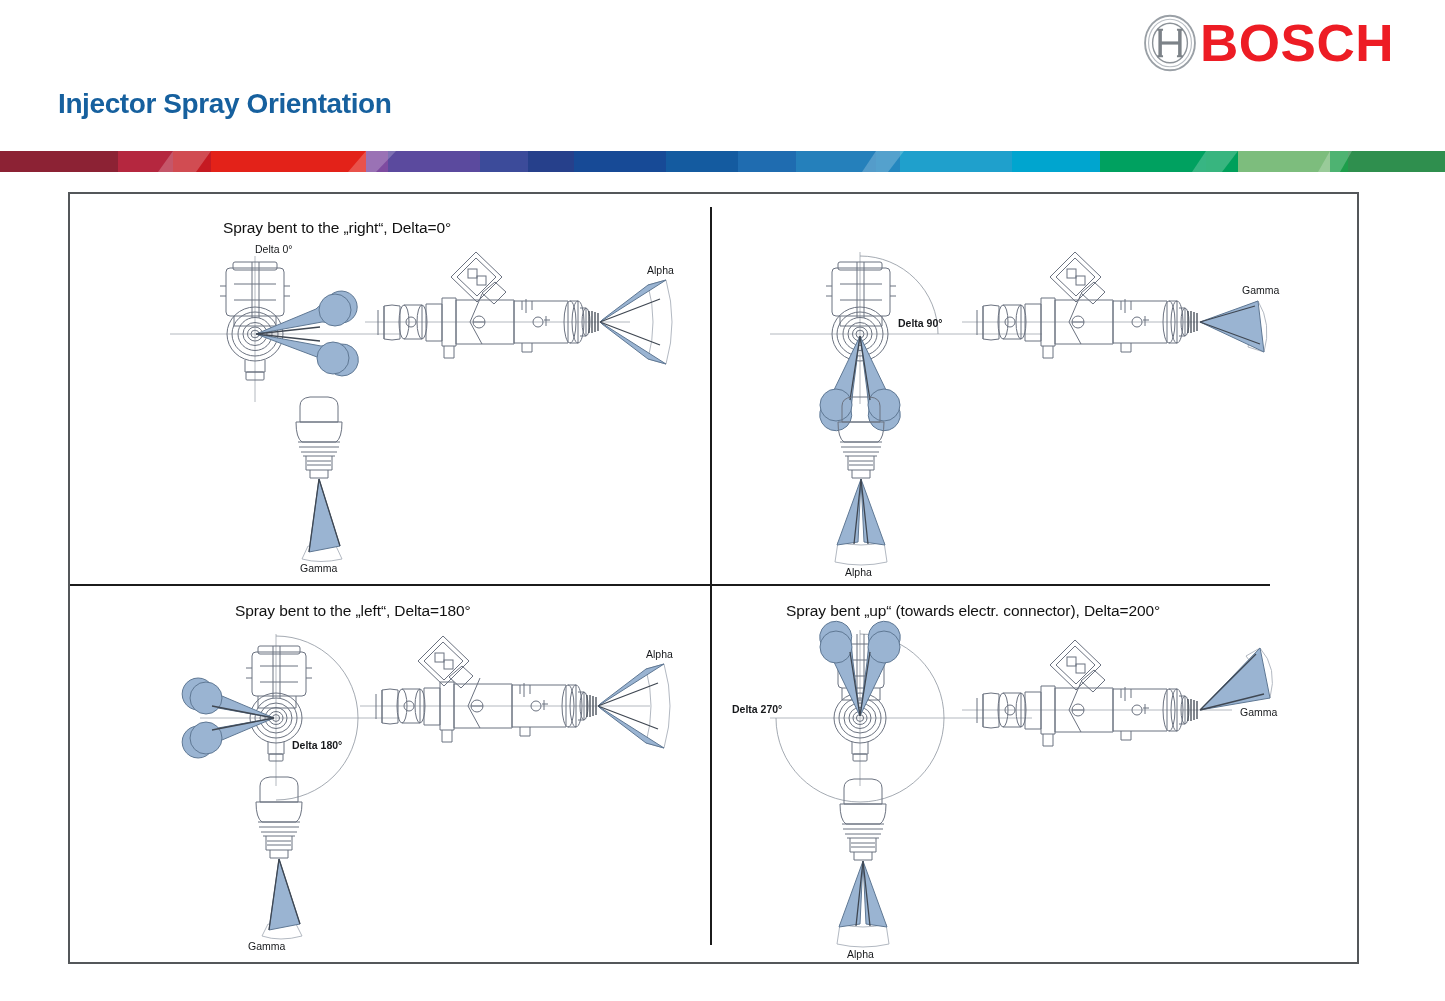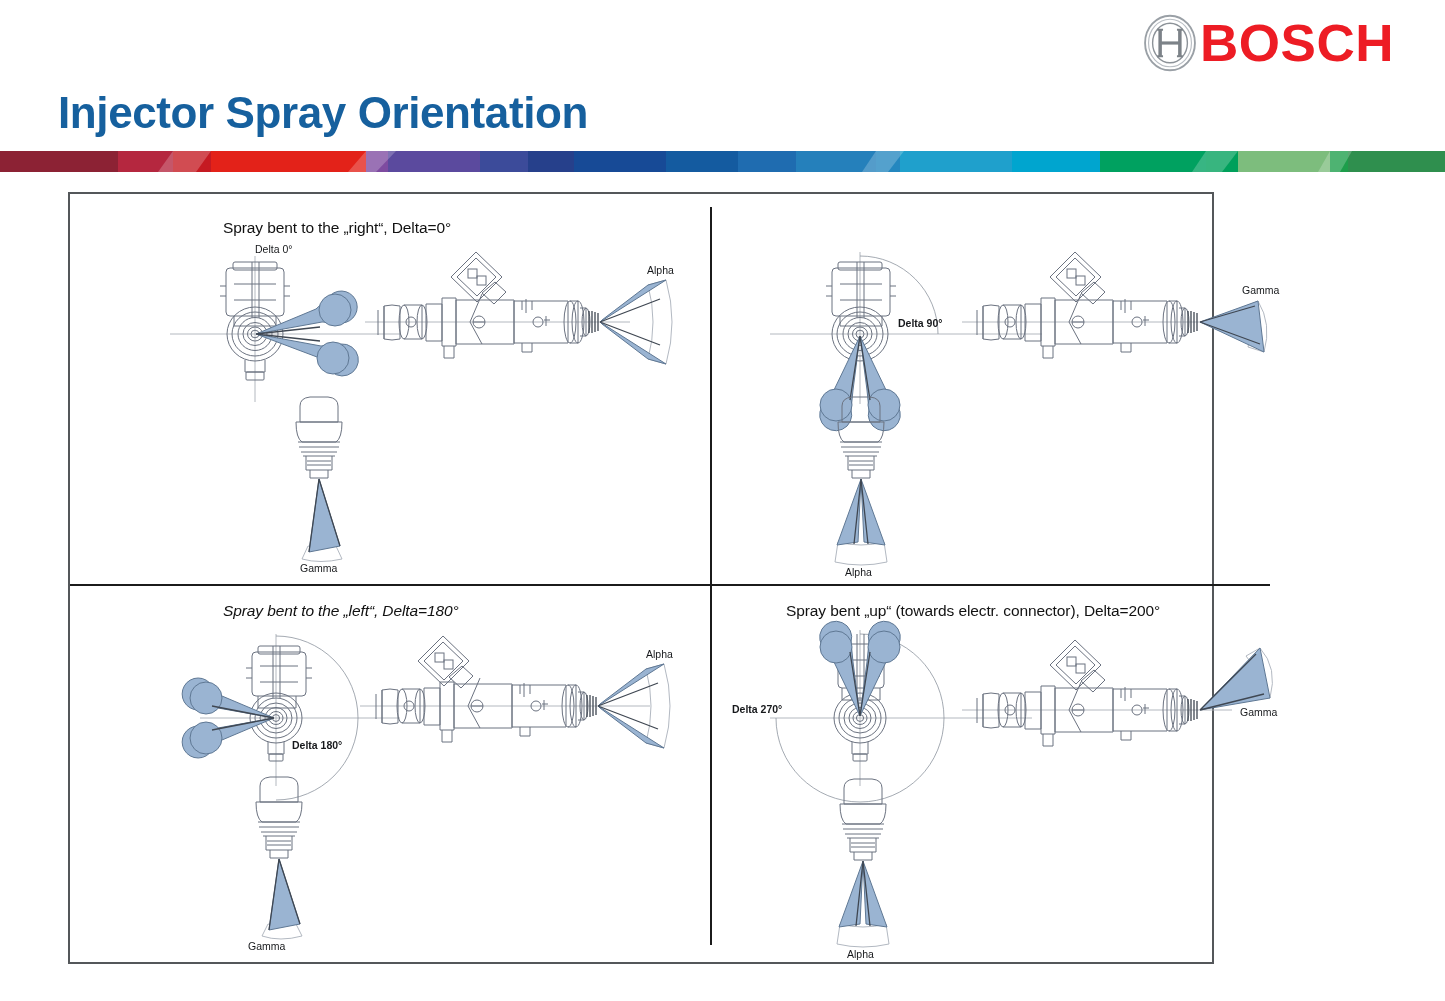--- a/index.html
+++ b/index.html
@@ -42,21 +42,21 @@
     letter-spacing: 0.5px;
     color: #ed1c24;
     line-height: 1;
     transform: scaleX(1.04);
     transform-origin: left center;
   }
   #page-title {
     position: absolute;
     left: 58px;
     top: 88px;
-    font-size: 44px;
+    font-size: 28px;
     font-weight: bold;
     color: #16609e;
     letter-spacing: -0.4px;
     white-space: nowrap;
   }
 
   
   #color-band {
     position: absolute;
     left: 0;
@@ -64,21 +64,21 @@
     width: 1445px;
     height: 21px;
   }
   #color-band svg { display: block; }
 
   
   #content-frame {
     position: absolute;
     left: 68px;
     top: 192px;
-    width: 1146px;
+    width: 1291px;
     height: 772px;
     border: 2px solid #54575a;
     background: #ffffff;
     box-sizing: border-box;
   }
   .divider-v {
     position: absolute;
     left: 640px;
     top: 13px;
     width: 2px;
@@ -107,21 +107,21 @@
   .quad-caption {
     position: absolute;
     font-size: 15.5px;
     color: #111111;
     font-weight: normal;
     white-space: nowrap;
     letter-spacing: -0.1px;
   }
   #quad-tl .quad-caption { left: 153px; top: 25px; }
   #quad-tr .quad-caption { left: 76px;  top: 25px; }
-  #quad-bl .quad-caption { left: 153px; top: 16px; font-style: italic; }
+  #quad-bl .quad-caption { left: 165px; top: 16px; }
   #quad-br .quad-caption { left: 74px;  top: 16px; }
 
   .diagram {
     position: absolute;
     left: 0; top: 0;
     width: 100%;
     height: 100%;
     pointer-events: none;
   }
   .diagram svg { display: block; width: 100%; height: 100%; }

